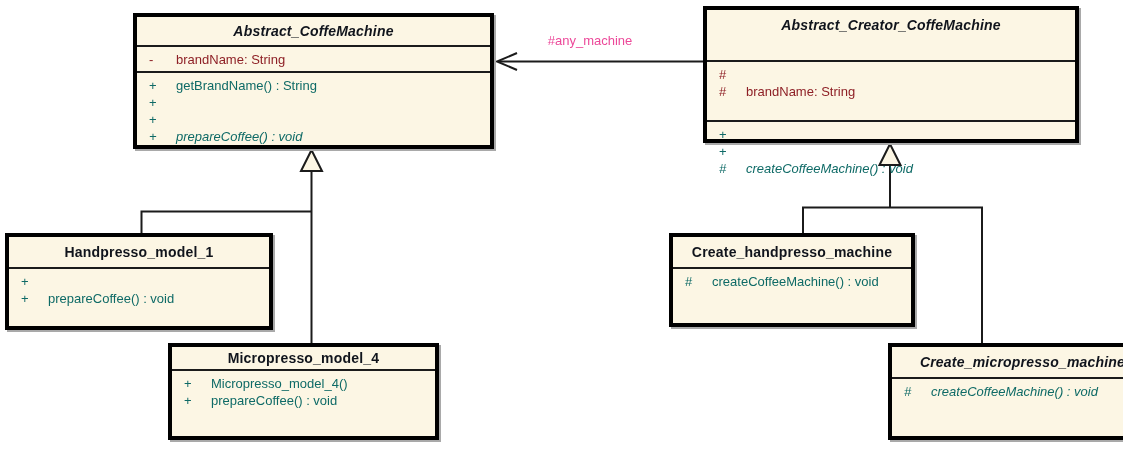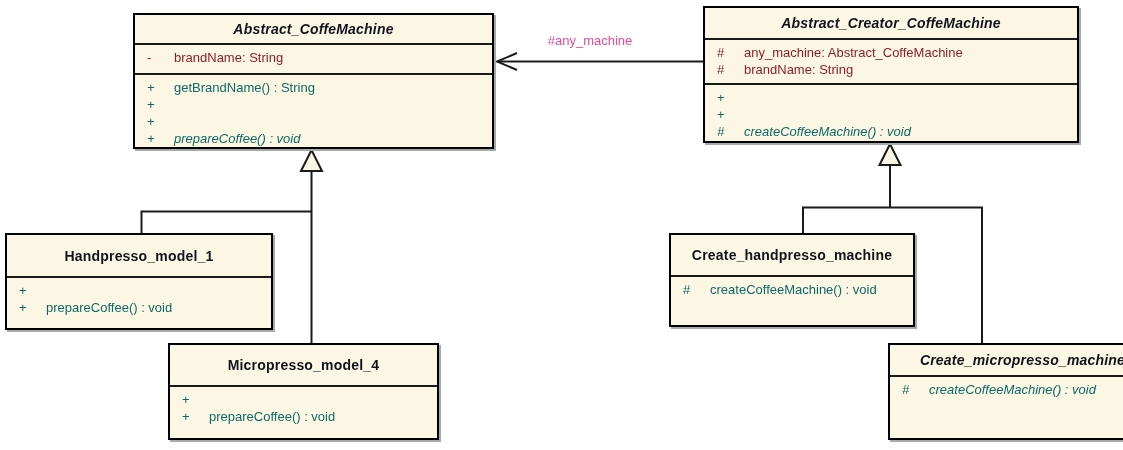--- a/index.html
+++ b/index.html
@@ -3,21 +3,21 @@
 <meta charset="utf-8">
 <style>
   html,body { margin:0; padding:0; background:#ffffff; }
   #canvas {
     position:relative; width:1123px; height:450px; background:#ffffff;
     font-family:"Liberation Sans", sans-serif; overflow:hidden;
   }
   #connectors { position:absolute; left:0; top:0; z-index:0; }
   .uml-class {
     position:absolute; z-index:1; box-sizing:border-box;
-    background:#FCF6E4; border:2px solid #000000;
+    background:#FCF6E4; border:4px solid #000000;
     box-shadow:2px 2px 0 #a9a9a9;
     display:flex; flex-direction:column;
   }
   .uml-title {
     flex:none; display:flex; align-items:center; justify-content:center;
     font-weight:bold; font-size:14px; color:#10141c; letter-spacing:0.2px;
   }
   .abstract .uml-title { font-style:italic; }
   .compartment { border-top:2px solid #1b1b1b; box-sizing:border-box; }
   .attrs, .ops { padding-top:4px; }
@@ -71,26 +71,25 @@
       <div class="member op">
         <span class="vis">+</span>
       </div>
       <div class="member op it">
         <span class="vis">+</span>
         <span>prepareCoffee() : void</span>
       </div>
     </div>
   </div>
 
-  <div class="uml-class abstract" style="left:703px; top:6px; width:376px; height:137px;">
+  <div class="uml-class abstract" style="left:703px; top:6px; width:376px; height:137px;gap:20px;">
     <div class="uml-title" style="height:30px;">Abstract_Creator_CoffeMachine</div>
     <div class="compartment attrs" style="height:45px;">
       <div class="member attr">
         <span class="vis">#</span>
-        <span>any_machine: Abstract_CoffeMachine</span>
       </div>
       <div class="member attr">
         <span class="vis">#</span>
         <span>brandName: String</span>
       </div>
     </div>
     <div class="compartment ops">
       <div class="member op">
         <span class="vis">+</span>
       </div>
@@ -98,47 +97,48 @@
         <span class="vis">+</span>
       </div>
       <div class="member op it">
         <span class="vis">#</span>
         <span>createCoffeeMachine() : void</span>
       </div>
     </div>
   </div>
 
   <div class="uml-class" style="left:5px; top:233px; width:268px; height:97px;">
-    <div class="uml-title" style="height:41px;">Handpresso_model_1</div>
+    <div class="uml-title" style="height:30px;">Handpresso_model_1</div>
     <div class="compartment ops">
       <div class="member op">
         <span class="vis">+</span>
       </div>
       <div class="member op">
         <span class="vis">+</span>
         <span>prepareCoffee() : void</span>
       </div>
     </div>
   </div>
 
   <div class="uml-class" style="left:168px; top:343px; width:271px; height:97px;">
-    <div class="uml-title" style="height:40px;">Micropresso_model_4</div>
+    <div class="uml-title" style="height:22px;">Micropresso_model_4</div>
     <div class="compartment ops">
       <div class="member op">
         <span class="vis">+</span>
+        <span>Micropresso_model_4()</span>
       </div>
       <div class="member op">
         <span class="vis">+</span>
         <span>prepareCoffee() : void</span>
       </div>
     </div>
   </div>
 
   <div class="uml-class" style="left:669px; top:233px; width:246px; height:94px;">
-    <div class="uml-title" style="height:40px;border-radius:11px;">Create_handpresso_machine</div>
+    <div class="uml-title" style="height:30px;border-radius:11px;">Create_handpresso_machine</div>
     <div class="compartment ops">
       <div class="member op">
         <span class="vis">#</span>
         <span>createCoffeeMachine() : void</span>
       </div>
     </div>
   </div>
 
   <div class="uml-class" style="left:888px; top:343px; width:269px; height:97px;font-style:italic;">
     <div class="uml-title" style="height:30px;">Create_micropresso_machine</div>

